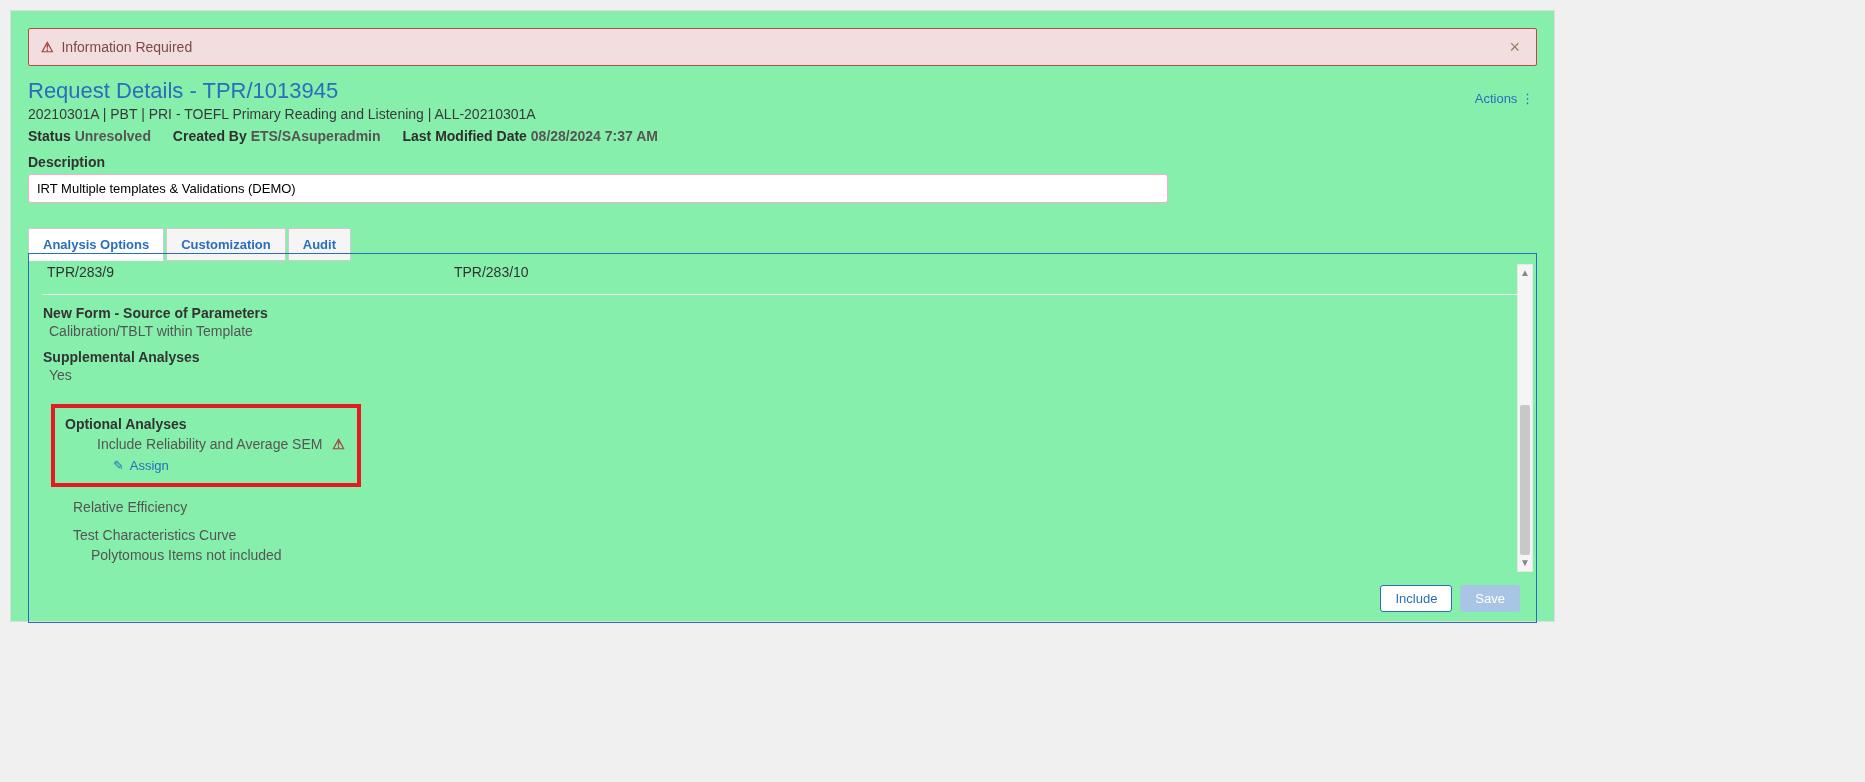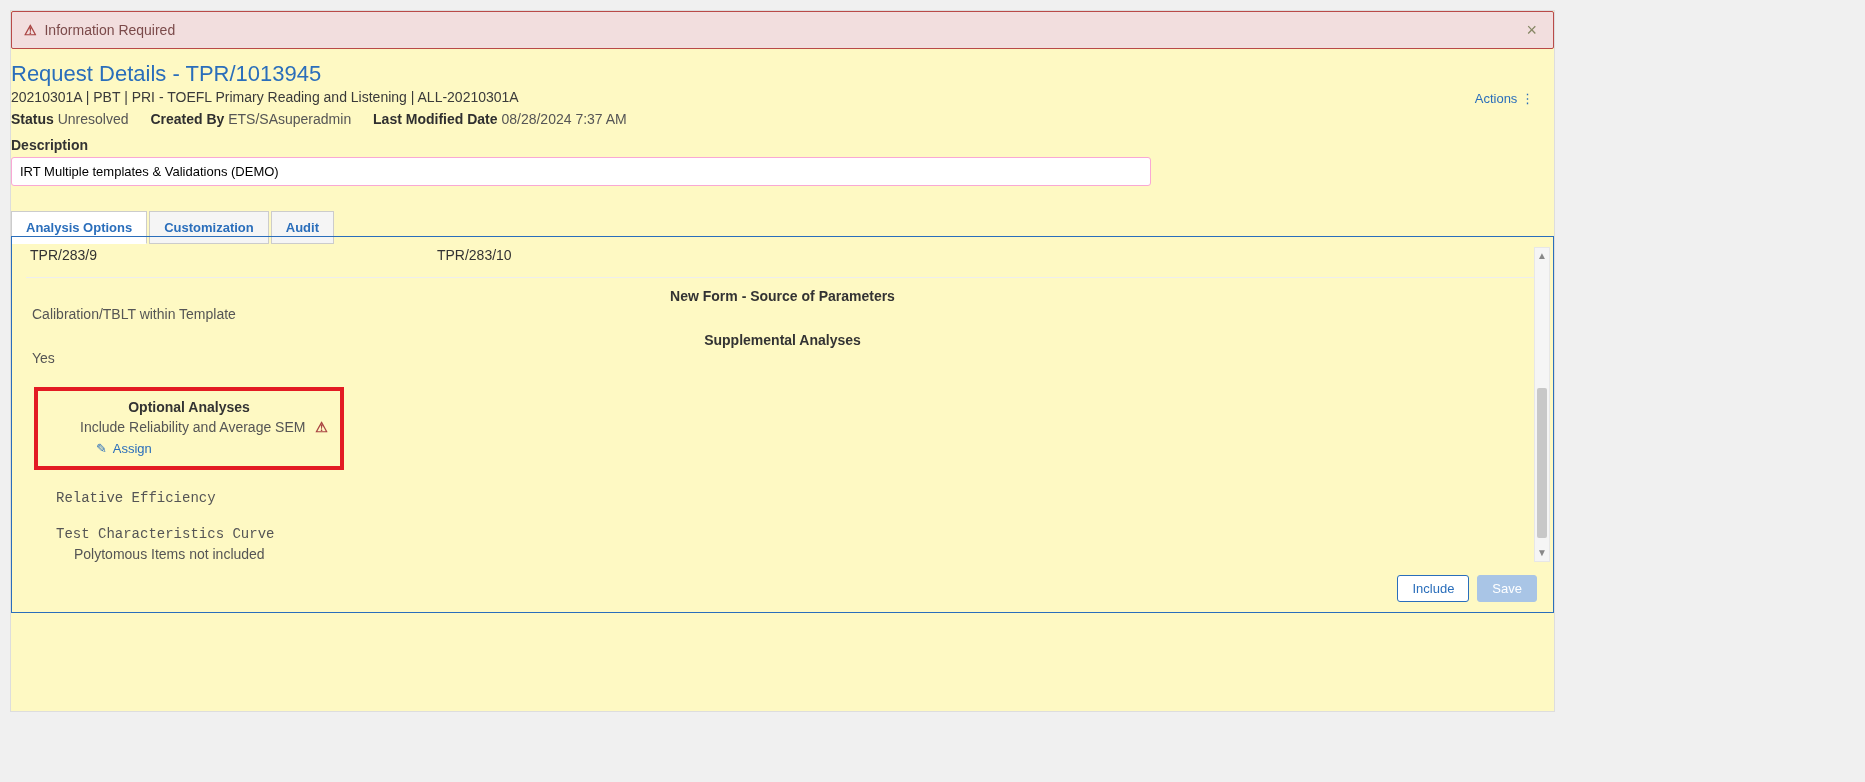--- a/index.html
+++ b/index.html
@@ -5,24 +5,25 @@
   * { box-sizing: border-box; }
   body {
     margin: 0;
     font-family: "Segoe UI", "Helvetica Neue", Arial, sans-serif;
     font-size: 14px;
     color: #333;
     background: #f0f0f0;
     padding: 10px;
   }
   .page {
-    background: #fef9c3;
+    background: #86efac;
     border: 1px solid #ddd;
+    padding: 17px;
     width: 1545px;
-    height: 702px;
+    height: 612px;
     position: relative;
   }
   .alert {
     border: 1px solid #b94a48;
     background: #f2dede;
     color: #7b4a4a;
     padding: 10px 12px;
     border-radius: 2px;
     position: relative;
     margin-bottom: 12px;
@@ -59,21 +60,21 @@
     cursor: pointer;
   }
   .breadcrumb {
     color: #3a3a3a;
     margin-bottom: 6px;
   }
   .metarow {
     margin-bottom: 10px;
   }
   .metarow .lbl { font-weight: 600; color:#2f2f2f; }
-  .metarow .val { color:#555; margin-right: 18px; }
+  .metarow .val { color:#555; margin-right: 18px; font-weight: bold; }
   .desc-label { font-weight:600; margin-bottom:4px; }
   .desc-input {
     width: 1140px;
     padding: 6px 8px;
     border: 1px solid #f9a8d4;
     border-radius: 3px;
     display: block;
     margin-bottom: 17px;
     font-size: 13px;
   }
@@ -104,21 +105,21 @@
     margin-left: 2px;
   }
   .panel {
     border: 1px solid #2a6ebb;
     min-height: 370px;
     position: relative;
     padding: 10px 14px 50px 14px;
     overflow: hidden;
   }
   .toprow { display:flex; gap:340px; padding-left:4px; color:#333; border-bottom:1px solid #eee; padding-bottom:14px; margin-bottom:8px;}
-  .section-title { font-weight:600; margin-top:10px;text-align:center; }
+  .section-title { font-weight:600; margin-top:10px; }
   .subtext { color:#555; padding-left:6px; margin-top:2px;}
   .highlight-box {
     border: 4px solid #e31b23;
     padding: 8px 10px 10px 10px;
     width: 310px;
     margin-left: 8px;
     margin-top: 21px;
   }
   .highlight-box .section-title { margin-top:0; }
   .item { color:#555; margin: 4px 0 0 18px; }
@@ -128,21 +129,21 @@
     font-weight: bold;
     margin-left: 6px;
   }
   .assign {
     color:#2a6ebb;
     cursor:pointer;
     margin: 6px 0 0 48px;
     font-size:13px;
   }
   .edit-icon { margin-right:3px; }
-  .below-item { color:#555; margin: 20px 0 0 30px; font-family: Liberation Mono, monospace; }
+  .below-item { color:#555; margin: 12px 0 0 30px; }
   .below-item2 { color:#555; margin: 4px 0 0 48px; }
   .footer-btns {
     position: absolute;
     right: 16px;
     bottom: 10px;
     display: flex;
     gap: 8px;
   }
   .btn {
     padding: 5px 14px;

